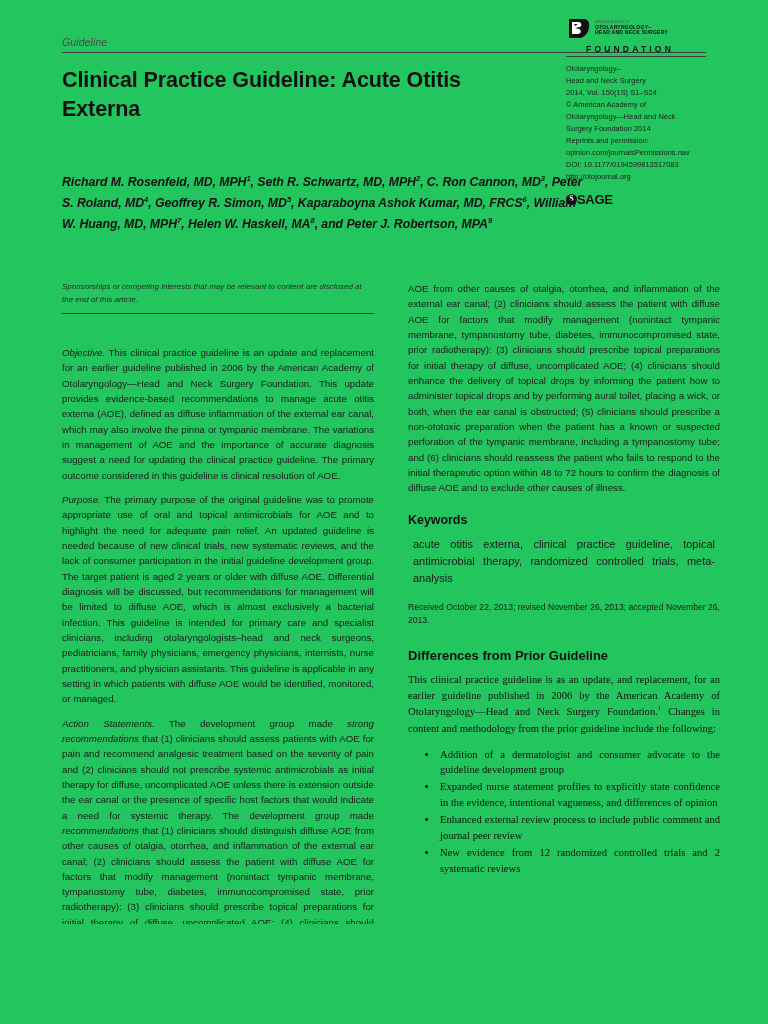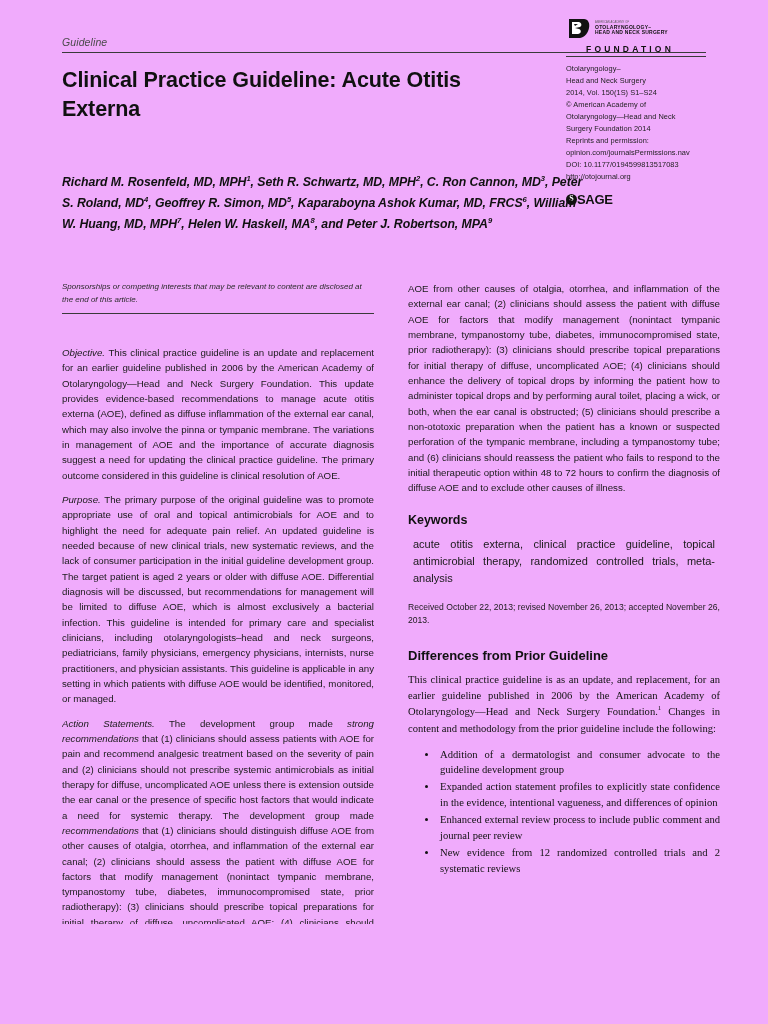--- a/index.html
+++ b/index.html
@@ -13,21 +13,21 @@
     font-family: "Liberation Sans", sans-serif;
     color: #1a1a1a;
     position: relative;
     overflow: hidden;
   }
   .page {
     position: absolute;
     left: 0; top: 0;
     width: 768px;
     height: 1024px;
-    background: #f0abfc;
+    background: #22c55e;
   }
 
   
   .header-band {
     position: absolute;
     left: 62px; top: 36px;
     width: 644px;
   }
   .running-head {
     font-family: "Liberation Sans", sans-serif;
@@ -327,19 +327,19 @@
     <h2 class="sec-head sub2">Keywords</h2>
     <p class="keywords-body">acute otitis externa, clinical practice guideline, topical antimicrobial therapy, randomized controlled trials, meta-analysis</p>
 
     <p class="received">Received October 22, 2013; revised November 26, 2013; accepted November 26, 2013.</p>
 
     <h2 class="serif-head">Differences from Prior Guideline</h2>
     <p class="serif-body"><span>This clinical practice guideline is as an update, and replacement, for an earlier guideline published in 2006 by the American Academy of Otolaryngology—Head and Neck Surgery Foundation.</span><sup>1</sup><span> Changes in content and methodology from the prior guideline include the following:</span></p>
 
     <ul class="serif-list">
       <li>Addition of a dermatologist and consumer advocate to the guideline development group</li>
-      <li>Expanded action statement profiles to explicitly state confidence in the evidence, intentional vagueness, and differences of opinion</li>
+      <li>Expanded nurse statement profiles to explicitly state confidence in the evidence, intentional vagueness, and differences of opinion</li>
       <li>Enhanced external review process to include public comment and journal peer review</li>
       <li>New evidence from 12 randomized controlled trials and 2 systematic reviews</li>
     </ul>
   </div>
 
 </div>
 
 </body></html>

